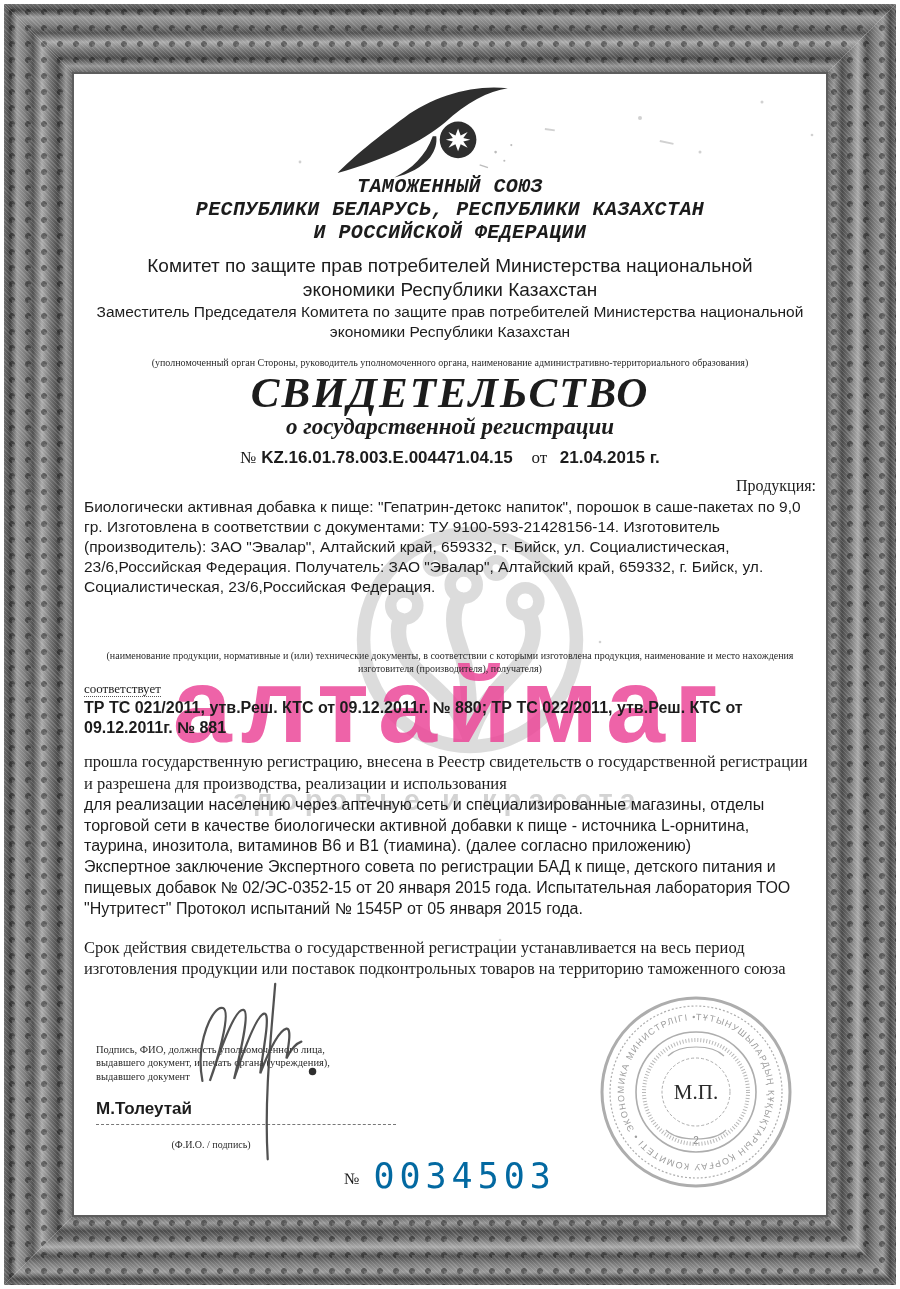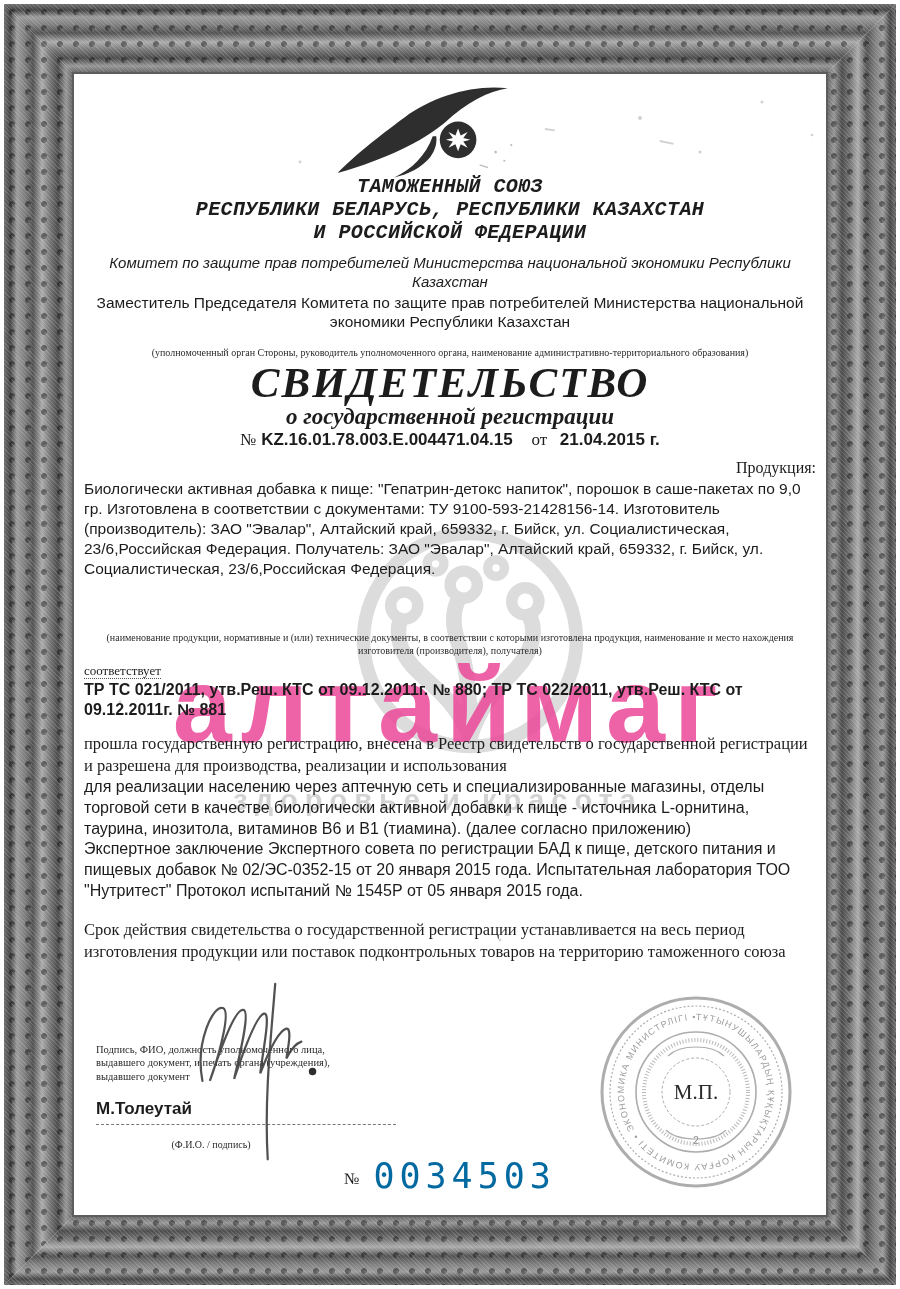--- a/index.html
+++ b/index.html
@@ -50,28 +50,28 @@
     font-size:29px;letter-spacing:7px;color:#d3d3d3;line-height:1;
     transform:translateX(-12px);
   }
   .specks{position:absolute;inset:0;z-index:1;}
 
   
   .content{position:absolute;left:84px;top:80px;width:732px;z-index:2;}
   .logo-wrap{width:250px;height:96px;margin:4px auto 0;transform:translateX(-12px);}
   .union{margin-top:-4px;text-align:center;font-family:Liberation Mono, monospace;
     font-weight:700;font-style:italic;font-size:20px;line-height:1.14;letter-spacing:.4px;}
-  .committee{margin:10px auto 0;max-width:700px;text-align:center;font-size:15px;line-height:1.24;font-style:italic;}
+  .committee{margin:10px auto 0;max-width:700px;text-align:center;font-size:19px;line-height:1.24;}
   .deputy{margin:1px auto 0;width:732px;text-align:center;font-size:15.5px;line-height:1.24;}
   .auth-note{margin-top:16px;text-align:center;font-family:"Liberation Serif",serif;font-size:10px;color:#2a2a2a;}
   .title{margin-top:2px;text-align:center;font-family:"Liberation Serif",serif;
     font-weight:700;font-style:italic;font-size:43px;line-height:1.08;letter-spacing:2px;}
   .subtitle{margin-top:-2px;text-align:center;font-family:"Liberation Serif",serif;
     font-weight:700;font-style:italic;font-size:23px;line-height:1.1;}
-  .reg-line{text-align:center;font-size:17px;font-weight:700;}
+  .reg-line{margin-top:8px;text-align:center;font-size:17px;font-weight:700;}
   .reg-line .no{font-family:"Liberation Serif",serif;font-weight:400;}
   .reg-line .ot{font-family:"Liberation Serif",serif;font-weight:400;padding:0 8px 0 14px;}
   .prod-label{margin-top:9px;font-family:"Liberation Serif",serif;font-size:16px;text-align:right;}
   .prod-text{margin-top:2px;font-size:15.5px;line-height:1.3;}
   .prod-note{margin:52px auto 0;max-width:690px;text-align:center;
     font-family:"Liberation Serif",serif;font-size:10px;line-height:1.3;color:#2a2a2a;}
   .conf-label{margin-top:7px;font-family:"Liberation Serif",serif;font-size:13px;
     display:inline-block;border-bottom:1px dotted #555;line-height:1;padding-bottom:1px;}
   .conf-text{margin-top:1px;max-width:706px;font-size:16px;font-weight:700;line-height:1.25;}
   .p-serif{margin-top:13px;font-family:"Liberation Serif",serif;font-size:16.5px;line-height:1.32;}

